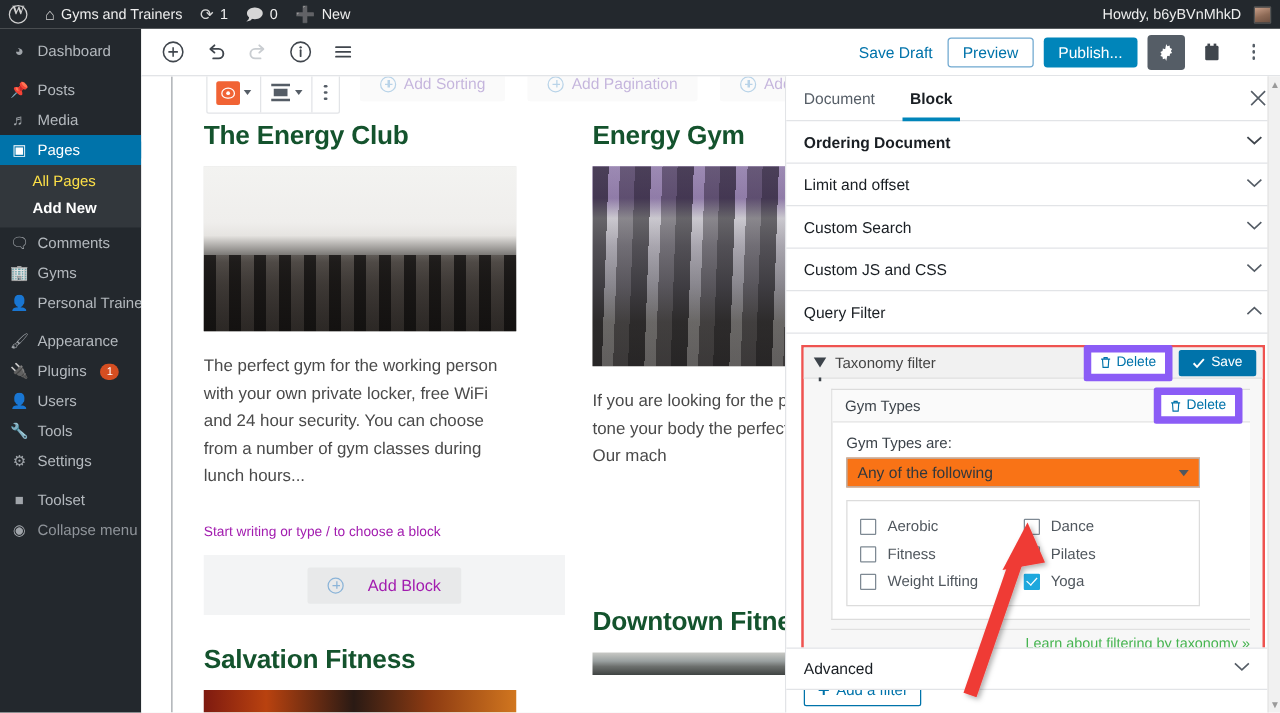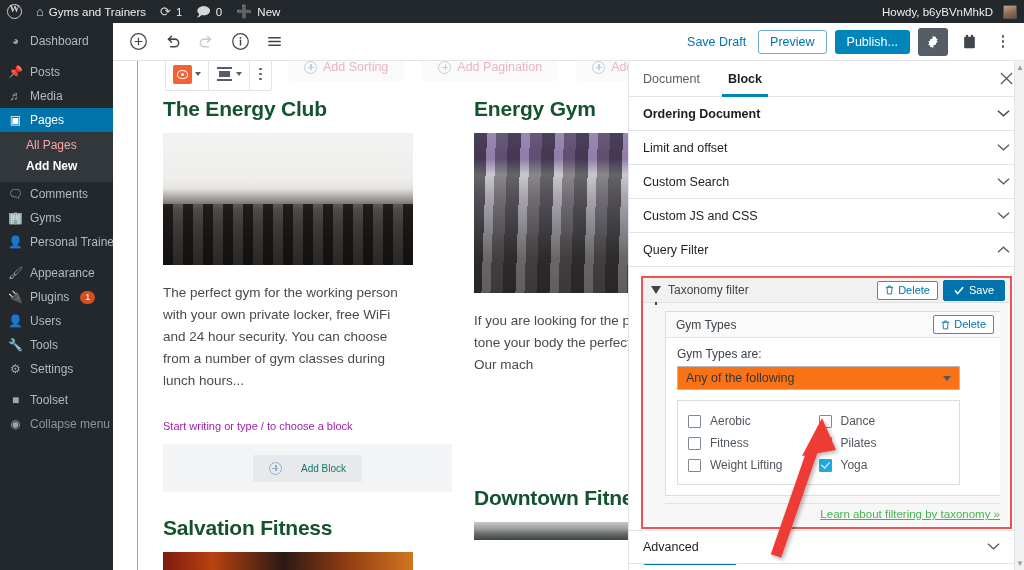--- a/index.html
+++ b/index.html
@@ -62,21 +62,21 @@
     background: #0073aa; color: #fff; font-weight: normal;
   }
   .menu-item.current .mi { color: #fff; }
   .menu-item.current::after {
     content: ""; position: absolute; right: -8px; top: 5px;
     border-top: 7px solid transparent; border-bottom: 7px solid transparent;
     border-left: 8px solid #0073aa;
   }
   .submenu { background: #32373c; padding: 3px 0 5px 0; }
   .submenu-item {
-    padding: 2px 0 2px 26px; font-size: 12px; color: #fca5a5; line-height: 17px;
+    padding: 2px 0 2px 26px; font-size: 12px; color: #fde047; line-height: 17px;
   }
   .submenu-item.active { color: #fff; font-weight: bold; }
   .menu-sep { height: 7px; }
   .badge-count {
     background: #d54e21; color: #fff; border-radius: 9px;
     font-size: 9px; padding: 1px 5px; margin-left: 4px; line-height: 11px;
     display: inline-block;
   }
   .collapse { color: #8f949a; }
 
@@ -125,21 +125,21 @@
     content: ""; position: absolute; left: 24px; top: 0; bottom: 0;
     width: 1px; background: #9ea3a8;
   }
 
   
   .ghost-row {
     position: absolute; left: 175px; top: -8px; display: flex; gap: 18px;
     opacity: .33;
   }
   .ghost-btn {
-    background: #f0f0f0; color: #be185d; font-size: 12.5px;
+    background: #f0f0f0; color: #4c1d95; font-size: 12.5px;
     padding: 7px 16px; border-radius: 2px; display: flex;
     align-items: center; gap: 6px; white-space: nowrap;
   }
   .ghost-btn .circ {
     width: 13px; height: 13px; border: 1.3px solid #2b7bb9; border-radius: 50%;
     position: relative; flex: none;
   }
   .ghost-btn .circ::before, .ghost-btn .circ::after {
     content: ""; position: absolute; background: #2b7bb9;
   }
@@ -205,22 +205,22 @@
     margin-top: 17px; width: 250px;
   }
   .placeholder-line {
     font-size: 11px; color: #a21caf; margin-top: 28px;
   }
   .addblock-strip {
     margin-top: 12px; background: #f3f4f5; height: 48px; width: 289px;
     display: flex; align-items: center; justify-content: center;
   }
   .addblock-btn {
-    background: #e8e9ea; color: #0f766e; border-radius: 2px;
-    font-size: 10px; padding: 7px 16px; display: flex; align-items: center; gap: 19px;
+    background: #e8e9ea; color: #a21caf; border-radius: 2px;
+    font-size: 13px; padding: 7px 16px; display: flex; align-items: center; gap: 19px;
   }
   .addblock-btn .circ2 {
     width: 13px; height: 13px; border: 1.3px solid #8bb4d8; border-radius: 50%;
     position: relative;
   }
   .addblock-btn .circ2::before, .addblock-btn .circ2::after {
     content: ""; position: absolute; background: #8bb4d8;
   }
   .addblock-btn .circ2::before { left: 2.5px; top: 5.2px; width: 6px; height: 1.3px; }
   .addblock-btn .circ2::after { left: 5.3px; top: 2.5px; width: 1.3px; height: 6px; }
@@ -310,21 +310,21 @@
   .funnel {
     width: 0; height: 0; border-left: 5px solid transparent;
     border-right: 5px solid transparent; border-top: 8px solid #3c434a;
     margin-right: 7px; position: relative;
   }
   .funnel::after {
     content: ""; position: absolute; left: -1px; top: 8px;
     width: 2px; height: 3px; background: #3c434a;
   }
   .btn-ghost-blue {
-    border: 1px solid #8b5cf6; color: #0073aa; background: #fff;
+    border: 6px solid #8b5cf6; color: #0073aa; background: #fff;
     border-radius: 2px; font-size: 11px; padding: 2px 7px;
     display: inline-flex; align-items: center; gap: 4px; line-height: 13px;
   }
   .btn-solid-blue {
     background: #0073aa; color: #fff; border: 1px solid #0073aa;
     border-radius: 2px; font-size: 11px; padding: 3px 10px;
     display: inline-flex; align-items: center; gap: 5px; line-height: 13px;
   }
   .head-btns { margin-left: auto; display: flex; gap: 5px; align-items: center; }
 
@@ -378,21 +378,21 @@
   .learn-link {
     color: #46b450; font-size: 11.5px; text-decoration: underline;
   }
   .add-filter-wrap { padding: 10px 0 0 14px; }
   .add-filter-btn {
     border: 1px solid #0073aa; color: #0073aa; background: #fff;
     border-radius: 2px; font-size: 12px; padding: 5px 10px;
     display: inline-flex; align-items: center; gap: 5px;
   }
   .advanced-row {
-    position: absolute; left: 0; right: 10px; bottom: 6px; height: 34px;
+    position: absolute; left: 0; right: 10px; bottom: 18px; height: 34px;
     display: flex; align-items: center; padding: 0 14px;
     border-top: 1px solid #e2e4e7; border-bottom: 1px solid #e2e4e7;
     background: #fff; font-size: 12.5px; color: #191e23;
   }
   .advanced-row .chev { margin-left: auto; color: #555d66; font-size: 11px; }
 
   
   #arrow { position: absolute; left: 740px; top: 400px; z-index: 60; pointer-events: none; }
 </style>
 </head>

